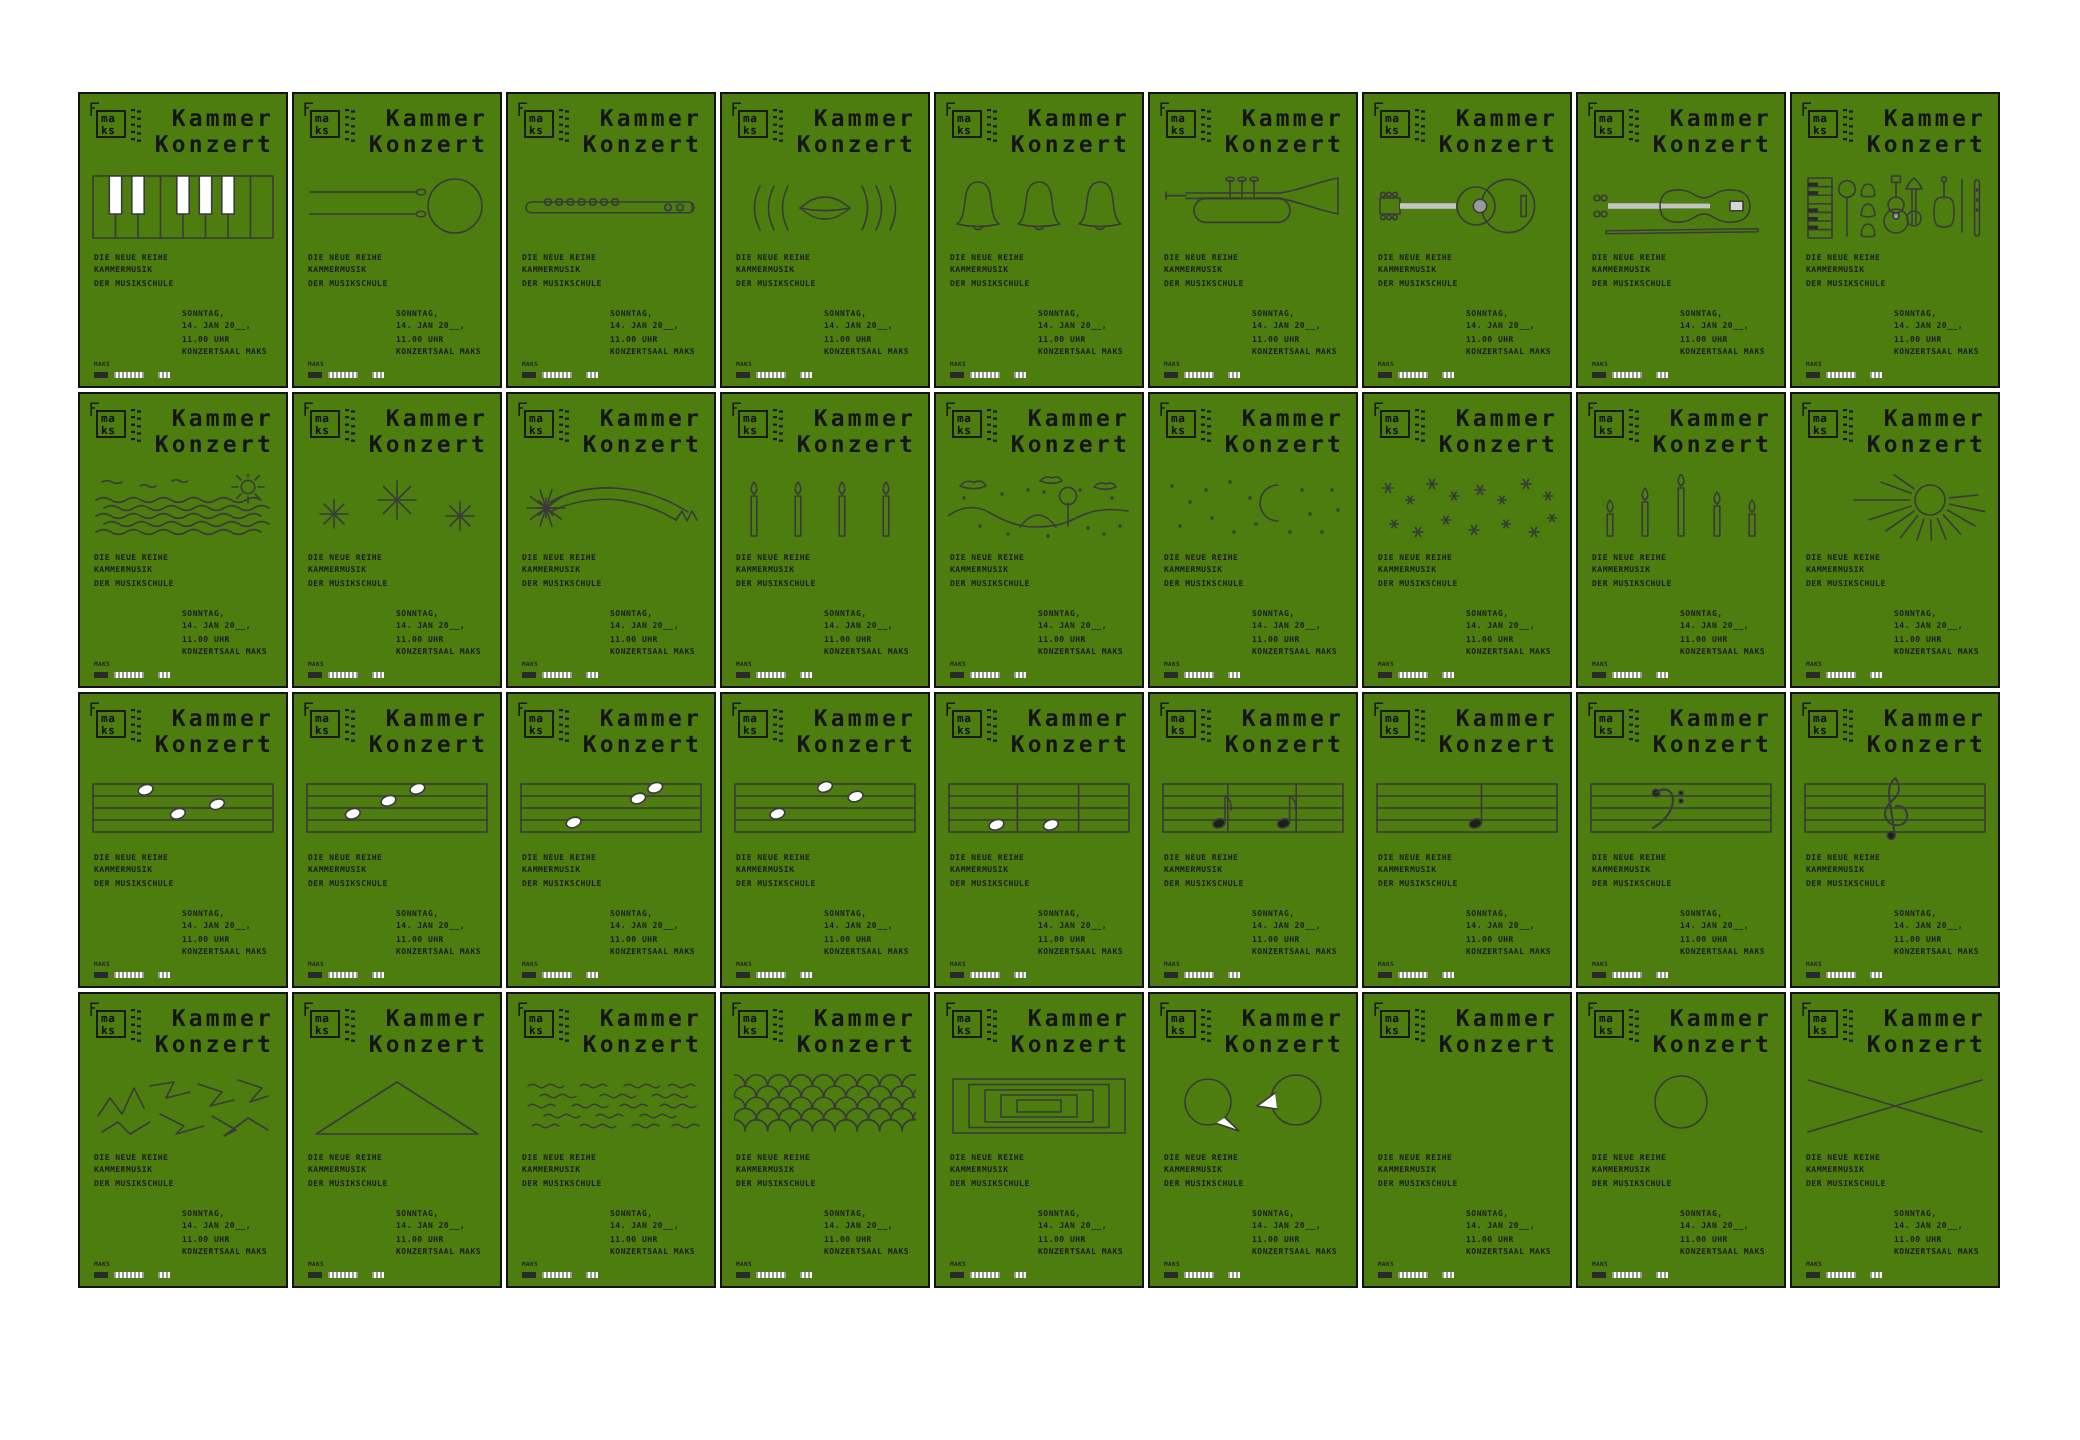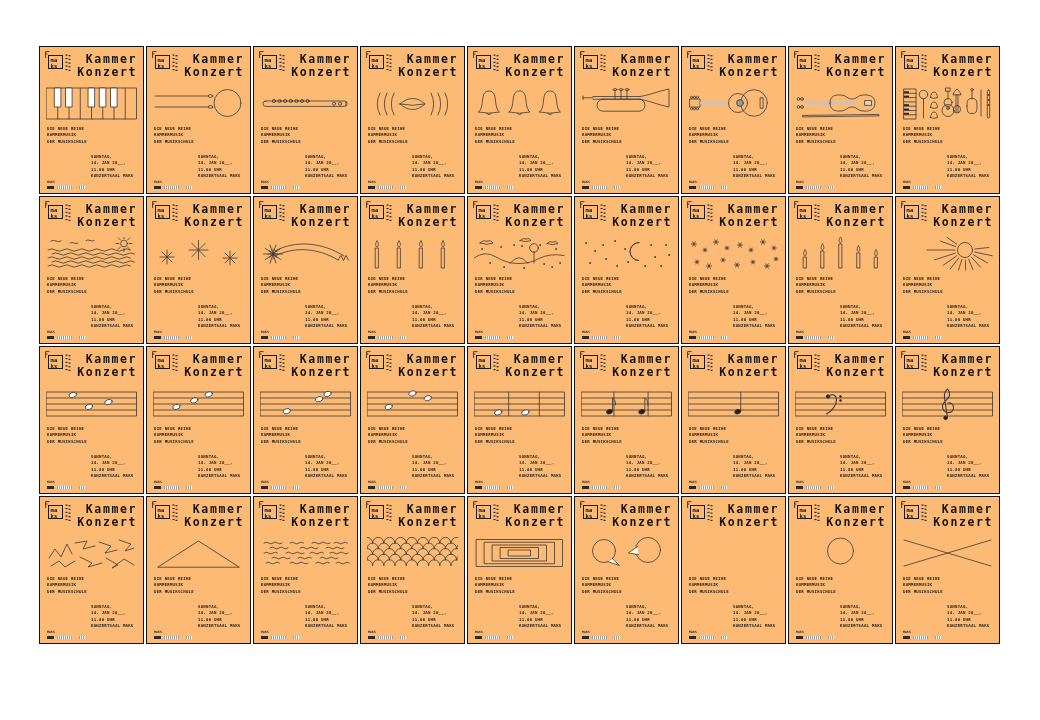--- a/index.html
+++ b/index.html
@@ -1,20 +1,20 @@
 <!DOCTYPE html>
 <html><head>
 <meta charset="utf-8">
 <style>
   html,body{margin:0;padding:0;}
   body{width:1040px;height:720px;background:#ffffff;position:relative;overflow:hidden;
        font-family:"DejaVu Sans Mono", monospace;}
   .sheet{position:absolute;left:39px;top:46px;display:grid;
          grid-template-columns:repeat(9,105px);grid-auto-rows:148px;gap:2px;}
-  .poster{position:relative;background:#fdba74;border:1px solid #121212;box-sizing:border-box;}
+  .poster{position:relative;background:#4d7c0f;border:1px solid #121212;box-sizing:border-box;}
   .logo{position:absolute;left:6px;top:6px;width:26px;height:20px;}
   .logo-bracket{position:absolute;left:-1px;top:-2px;}
   .logo-box{position:absolute;left:2px;top:2px;width:15px;height:14px;border:1px solid #1a1a1a;
             font-size:5.5px;font-weight:700;line-height:6.2px;letter-spacing:.3px;color:#111;
             padding:0.5px 0 0 1.5px;box-sizing:border-box;}
   .logo-deco{position:absolute;left:19px;top:1px;}
   .title{position:absolute;right:6px;top:6px;text-align:right;font-size:11.5px;font-weight:700;
          letter-spacing:1.6px;line-height:12.5px;color:#151515;white-space:pre;}
   .illus{position:absolute;left:6px;right:6px;top:40px;height:34px;}
   .illus svg{width:100%;height:100%;display:block;}

